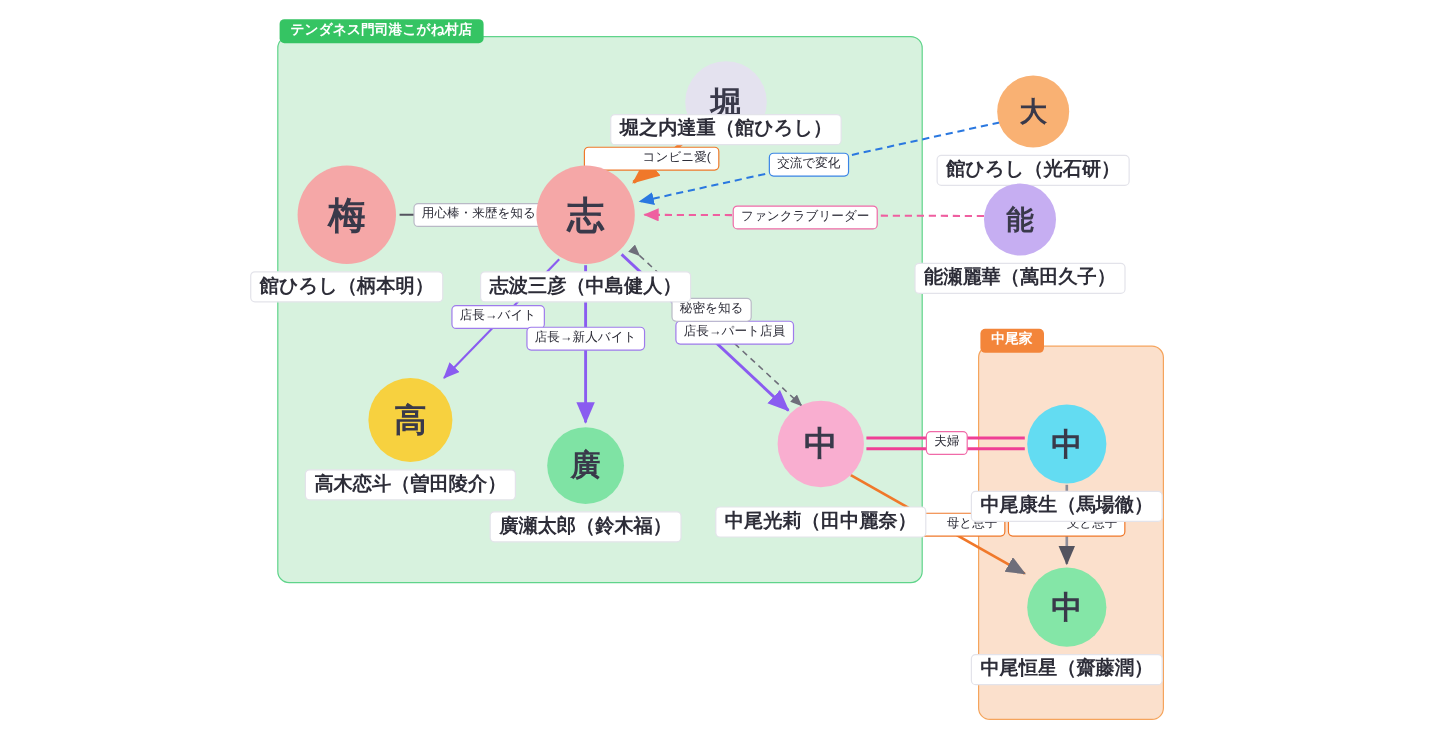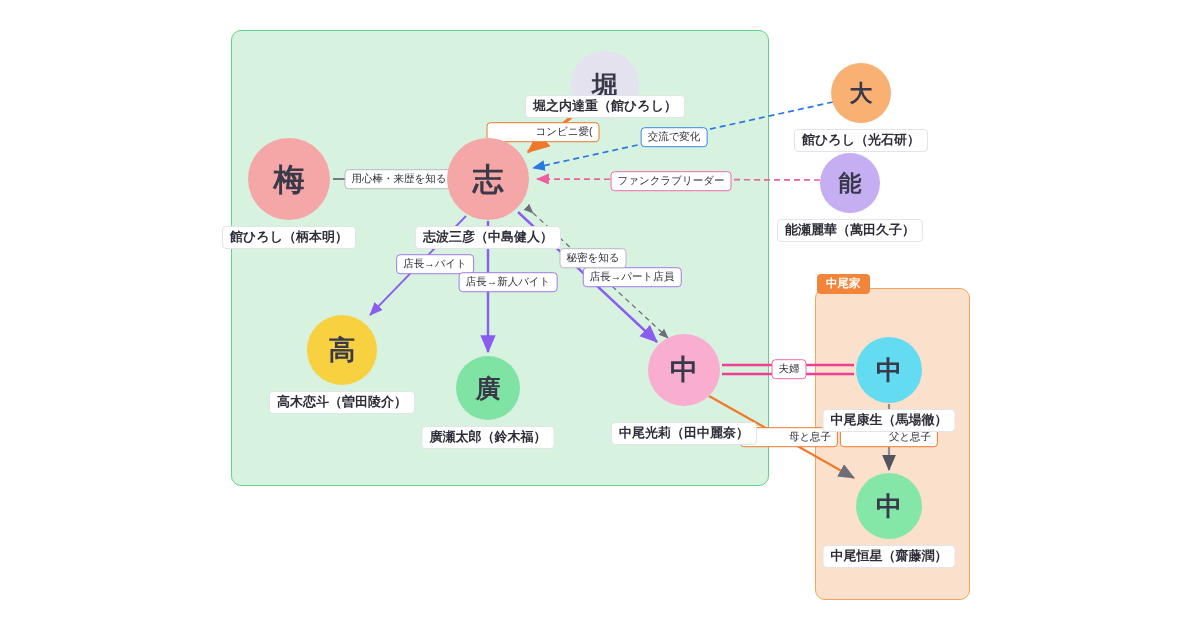--- a/index.html
+++ b/index.html
@@ -31,44 +31,45 @@
 
   
   .node{position:absolute;transform:translate(-50%,-50%);}
   .circle{
     border-radius:50%;display:flex;align-items:center;justify-content:center;
     color:#39394a;font-weight:700;line-height:1;
   }
   .node-label{
     position:absolute;left:50%;transform:translateX(-50%);
     background:#ffffff;border:1px solid #e3e3ea;border-radius:4px;
-    padding:2px 7px 3px 7px;font-size:13px;color:#2d2d38;
+    padding:2px 7px 3px 7px;font-size:16px;color:#2d2d38;
     white-space:nowrap;font-weight:700;line-height:1.2;
   }
 
   
   .elabel{
     position:absolute;transform:translate(-50%,-50%);
     background:#ffffff;border-radius:4px;padding:2px 6px 3px 6px;
     font-size:10.5px;color:#2d2d38;white-space:nowrap;line-height:1.2;
     border:1px solid #c8c8d4;
   }
-  .elabel.purple{border-color:#9f7bec;margin-left:20px;}
+  .elabel.purple{border-color:#9f7bec;}
   .elabel.gray{border-color:#b9b9c6;}
   .elabel.orange{border-color:#f0782a;padding-left:48px;}
   .elabel.blue{border-color:#3a84e6;}
   .elabel.pink{border-color:#f06aa8;}
   .elabel.magenta{border-color:#f06aa8;}
 </style>
 </head>
 <body>
 
 <div id="stage">
 
   <div class="group store"></div>
+  <div class="group-tab store">テンダネス門司港こがね村店</div>
 
   <div class="group family"></div>
   <div class="group-tab family">中尾家</div>
 
   <svg class="layer" viewBox="0 0 1200 630">
     <defs>
       <marker id="ah-gray" markerWidth="9" markerHeight="9" refX="7" refY="3.2" orient="auto">
         <path d="M0,0 L7.5,3.2 L0,6.4 z" fill="#54545f"></path>
       </marker>
       <marker id="ah-purple" markerWidth="9" markerHeight="9" refX="7" refY="3.2" orient="auto">

